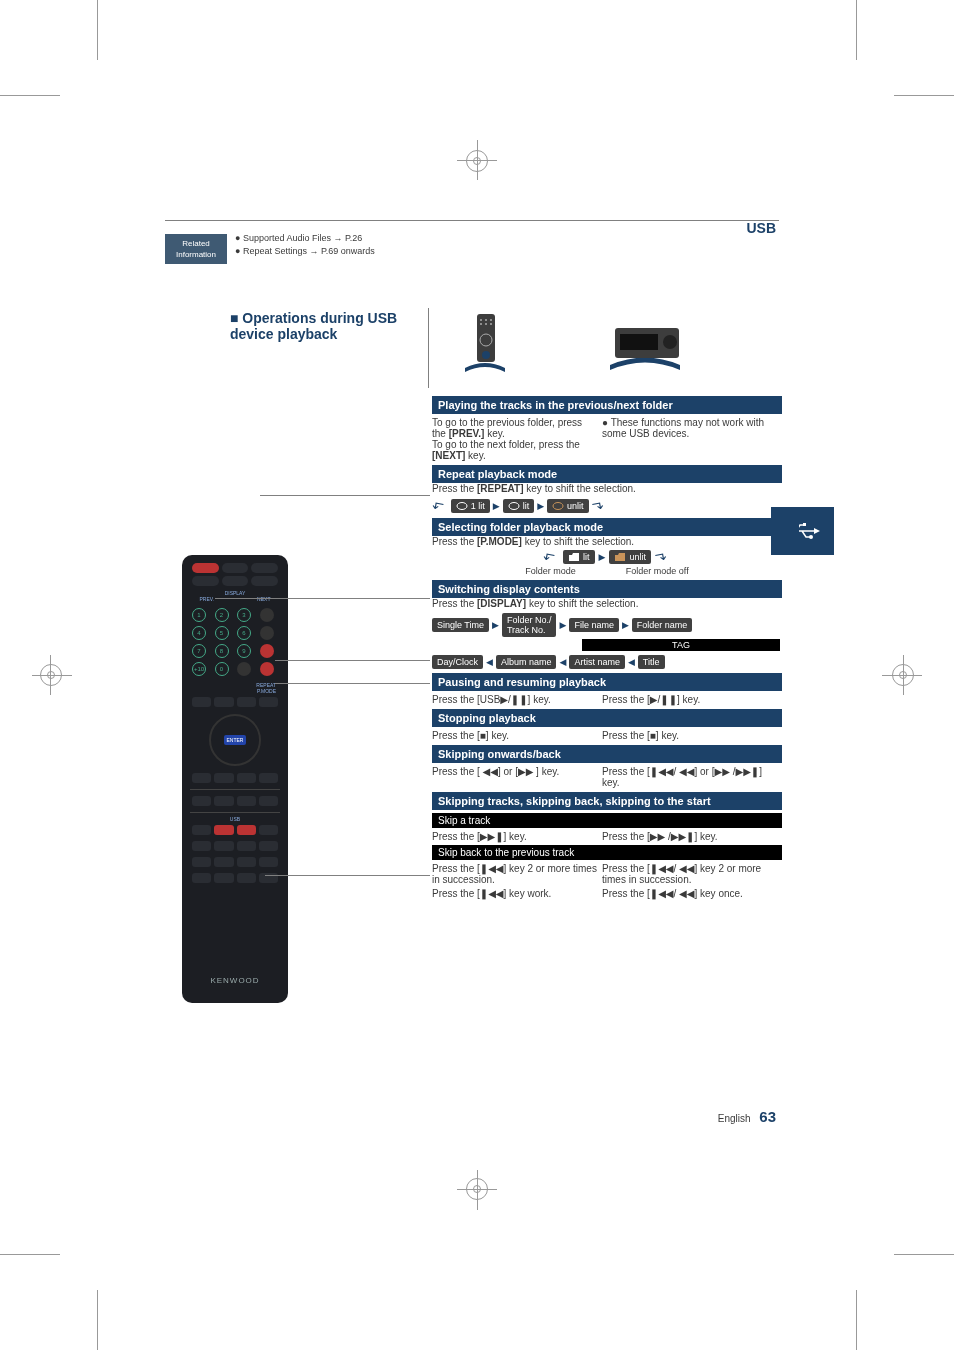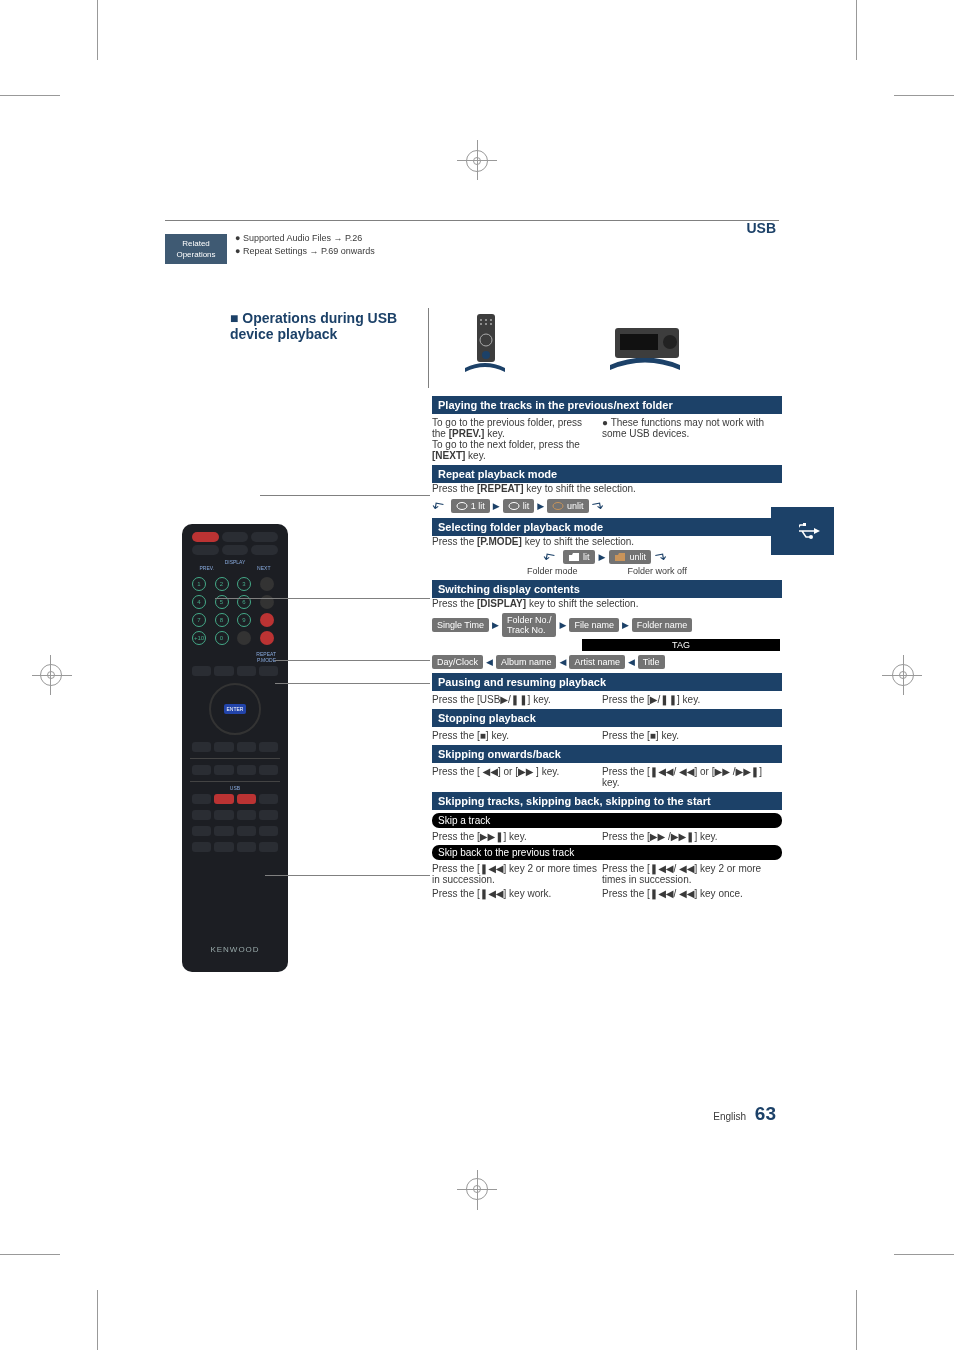--- a/index.html
+++ b/index.html
@@ -6,36 +6,36 @@
   body { width: 954px; height: 1350px; background: #fff; font-family: Arial, sans-serif; color: #3a3a3a; position: relative; font-size: 11px; }
   .header-line { position: absolute; top: 220px; left: 165px; width: 614px; height: 1px; background: #808080; }
   .usb-label { position: absolute; top: 220px; right: 178px; font-weight: bold; font-size: 14px; color: #1c4168; }
   .tab-edge { position: absolute; top: 507px; right: 155px; width: 28px; height: 48px; background: #1c4168; }
   .tab-icon { position: absolute; top: 507px; right: 120px; width: 60px; height: 48px; background: #1c4168; border-radius: 4px 0 0 4px; display:flex; align-items:center; justify-content:center; }
   .rel-box { position: absolute; top: 234px; left: 165px; width: 62px; height: 30px; background: #3f5a73; color: #fff; font-size: 8px; text-align: center; padding-top: 4px; line-height: 11px; }
   .rel-bullets { position: absolute; top: 232px; left: 235px; font-size: 9px; line-height: 13px; }
   .section-title { position: absolute; top: 310px; left: 230px; font-size: 14px; font-weight: bold; color: #1c4168; max-width: 190px; }
   .vert-line { position: absolute; top: 308px; left: 428px; width: 1px; height: 80px; background: #808080; }
   .device-icon { position: absolute; top: 310px; display:flex; align-items:center; justify-content:center; }
-  .remote { position: absolute; top: 524px; left: 182px; width: 106px; height: 448px; background: #1c1e23; border-radius: 10px; }
+  .remote { position: absolute; top: 555px; left: 182px; width: 106px; height: 448px; background: #1c1e23; border-radius: 10px; }
   .remote-bottom { position:absolute; bottom:18px; left:0; right:0; text-align:center; color:#9aa; font-size:8px; letter-spacing:1px; }
   .callout { position:absolute; border-top:1px solid #808080; }
   .main-col { position: absolute; left: 432px; top: 392px; width: 350px; }
   .blue-bar { background: #1c4168; color: #fff; font-size: 11px; font-weight: bold; padding: 3px 6px; margin-top: 4px; }
-  .black-bar { background: #000; color: #fff; font-size: 10px; padding: 2px 6px; margin-top: 3px; border-radius: 7px; }
+  .black-bar { background: #000; color: #fff; font-size: 10px; padding: 2px 6px; margin-top: 3px; }
   .instr-row { display: flex; align-items:flex-start; margin-top: 3px; }
   .instr-l { width: 170px; font-size: 10px; padding-right:4px;}
   .instr-r { width: 180px; font-size: 10px; }
   .indicator-row { display:flex; align-items:center; gap:3px; margin-top:4px; flex-wrap:wrap;}
-  .ind-box { background:#737373; color:#fff; font-size:9px; padding:2px 5px; border-radius:2px; display:inline-flex; align-items:center; gap:3px;}
+  .ind-box { background:#404040; color:#fff; font-size:9px; padding:2px 5px; border-radius:2px; display:inline-flex; align-items:center; gap:3px;}
   .ind-arrow { color:#1c4168; font-size:9px; }
   .cap-row { display:flex; font-size:9px; margin-top:1px;}
   .tag-label { background:#000; color:#fff; font-size:9px; text-align:center; padding:1px 0;}
   .footer { position: absolute; bottom: 225px; right: 178px; font-size: 10px; }
-  .pagenum { font-weight: bold; font-size: 19px; color: #1c4168; margin-left: 6px;}
+  .pagenum { font-weight: bold; font-size: 15px; color: #1c4168; margin-left: 6px;}
   .crop-v { position:absolute; width:1px; height:60px; background:#999;}
   .crop-h { position:absolute; height:1px; width:60px; background:#999;}
   .reg-outer { position:absolute; width:22px; height:22px; border:1px solid #999; border-radius:50%; display:flex; align-items:center; justify-content:center;}
   .reg-cross-v { position:absolute; width:1px; height:40px; background:#999; }
   .reg-cross-h { position:absolute; height:1px; width:40px; background:#999; }
   .remote-top {display:grid; grid-template-columns:repeat(3,1fr); gap:3px; padding:8px 10px 4px;}
   .rb { background:#2a2d33; border-radius:8px; height:10px;}
   .rb.red{background:#b33;} 
   .remote-label-row{display:flex; justify-content:space-around; font-size:5px; color:#8ad;}
   .numpad {display:grid; grid-template-columns:repeat(4,1fr); gap:4px; padding:6px 10px;}
@@ -79,21 +79,21 @@
     <div style="width:8px;height:8px;border:1px solid #999;border-radius:50%;"></div>
   </div>
 <div class="reg-cross-v" style="top:50%;left:50px;margin-top:-20px;"></div>
 <div class="reg-cross-h" style="top:50%;left:32px;"></div>
 
 <div class="usb-label">USB</div>
 <div class="header-line"></div>
 
 <div class="rel-box">
   <span>Related</span><br>
-  <span>Operations</span>
+  <span>Information</span>
 </div>
 <div class="rel-bullets">
   <div>● Supported Audio Files → P.26</div>
   <div>● Repeat Settings → P.69 onwards</div>
 </div>
 
 <div class="section-title">■ Operations during USB device playback</div>
 <div class="vert-line"></div>
 
 <div class="device-icon" style="left:455px;">
@@ -285,21 +285,21 @@
     <span class="ind-box">
         <svg width="12" height="10">
           <path d="M1 3h3l1-2h6v8H1z" fill="#c9945a"></path>
         </svg>
         <span>unlit</span>
       </span>
     <span class="wrap-arrow" style="transform:scaleX(-1) rotate(100deg);">↳</span>
   </div>
   <div class="cap-row" style="justify-content:center;gap:50px;">
     <div>Folder mode</div>
-    <div>Folder work off</div>
+    <div>Folder mode off</div>
   </div>
 
   <div class="blue-bar">Switching display contents</div>
   <div class="instr-l" style="width:auto;">
     <span>Press the </span><b>[DISPLAY]</b><span> key to shift the selection.</span>
   </div>
   <div class="indicator-row">
     <span class="ind-box">Single Time</span>
     <span class="ind-arrow">▶</span>
     <span class="ind-box" style="line-height:10px;">

